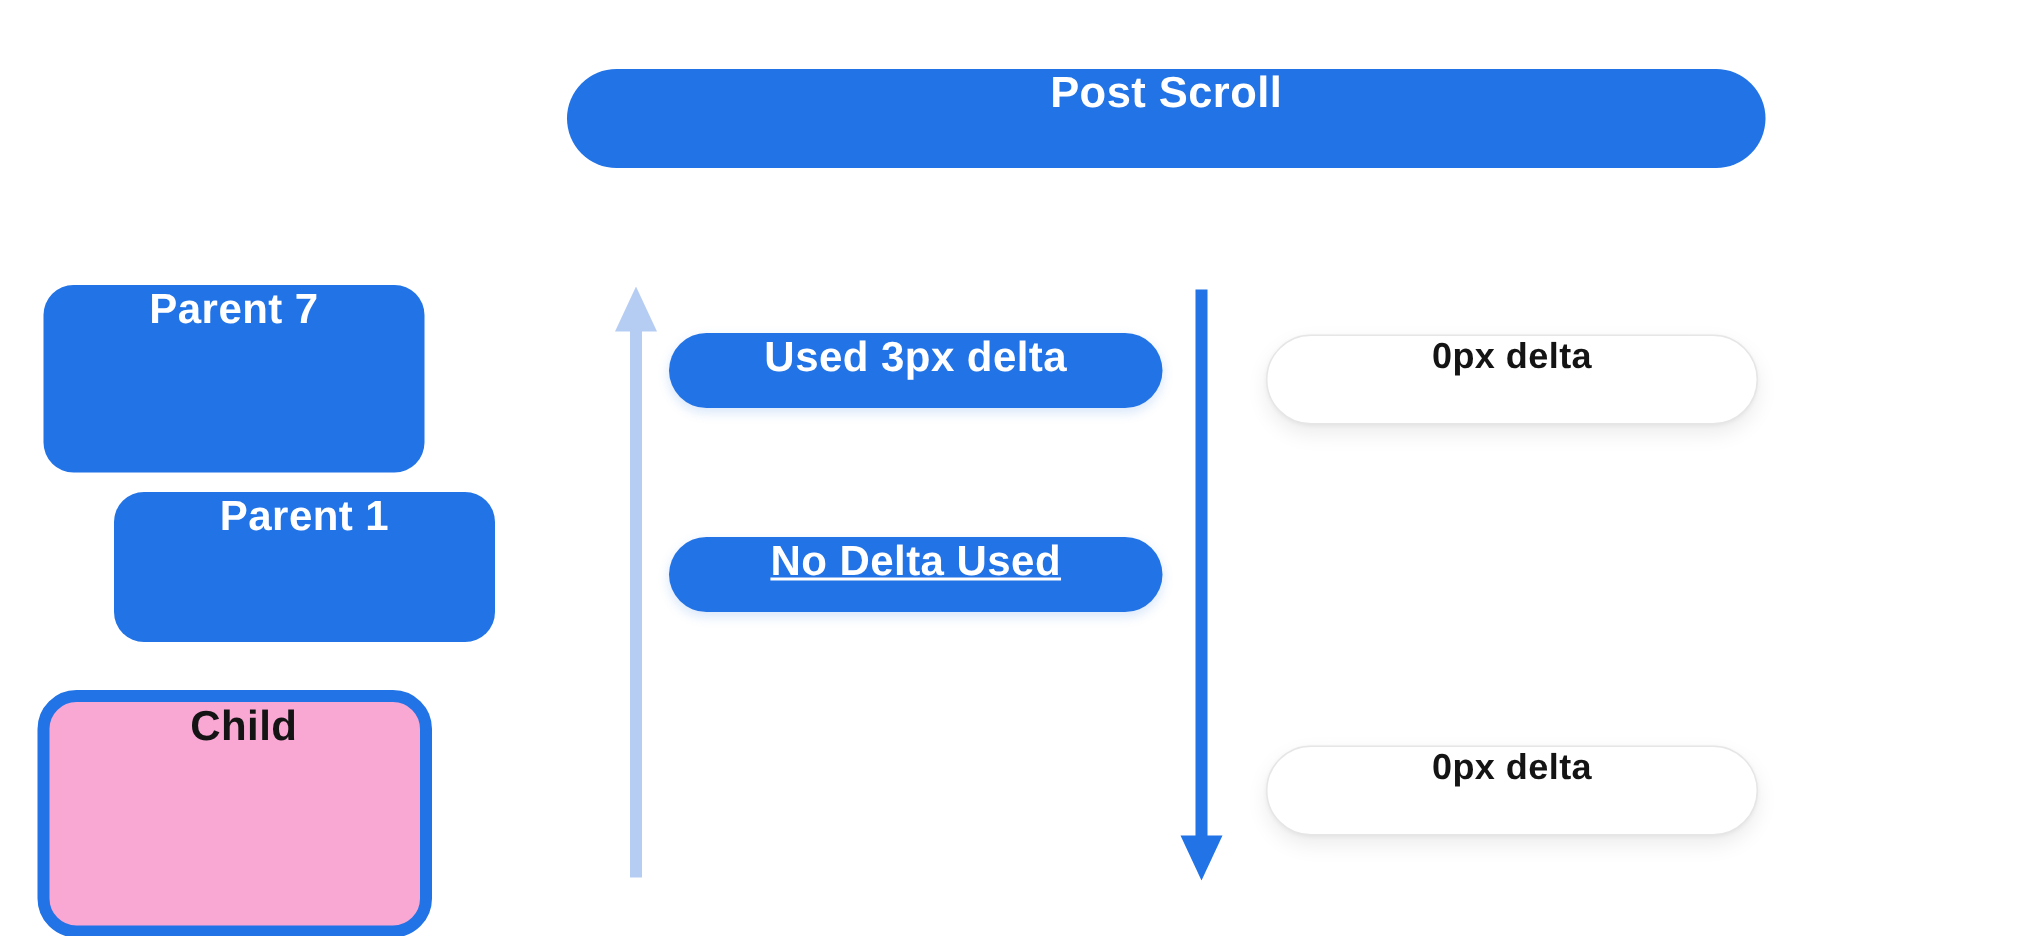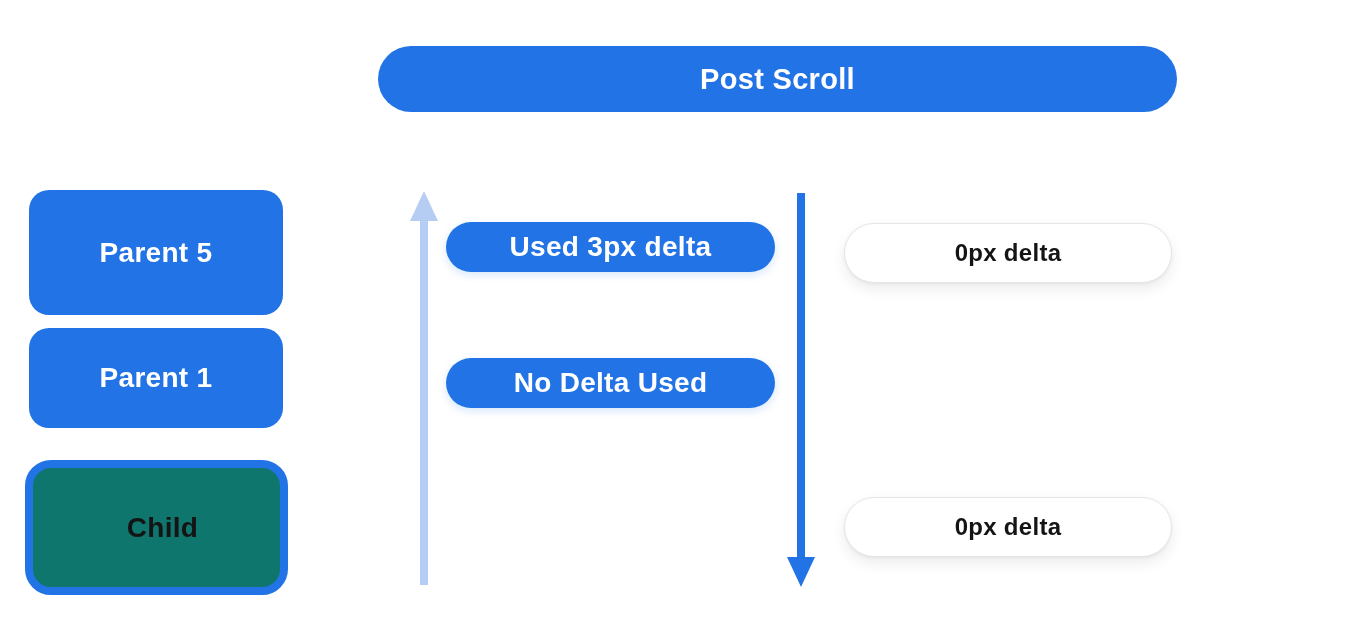--- a/index.html
+++ b/index.html
@@ -15,61 +15,61 @@
   body { font-family: "Liberation Sans", sans-serif; }
 
   .canvas {
     position: relative;
     width: 1346px;
     height: 624px;
     background: var(--background);
     overflow: hidden;
   }
 
-  .abs { position: absolute; display: flex; align-items: center; justify-content: center; }
+  .abs { position: absolute; display: flex; justify-content: center; }
 
   
   .header-pill {
     left: 378px; top: 46px; width: 799px; height: 66px;
     background: var(--blue);
     border-radius: 33px;
     color: var(--pill-text-light);
     font-size: 29px; font-weight: 700; letter-spacing: 0.3px;
   }
 
   
   .box {
     left: 29px; width: 254px; height: 125px;
     background: var(--blue);
     border-radius: 20px;
     color: var(--pill-text-light);
     font-size: 28px; font-weight: 700; letter-spacing: 0.3px;
   }
   .box.parent-2 { top: 190px; }
-  .box.parent-1 { top: 328px; height: 100px; }
+  .box.parent-1 { top: 328px; height: 100px; margin-left: 47px; }
   .box.child {
-    left: 25px; top: 460px; width: 263px; height: 135px;
-    background: #0f766e;
+    left: 25px; top: 460px; width: 263px; height: 165px;
+    background: #f9a8d4;
     border: 8px solid var(--blue);
     border-radius: 26px;
     color: var(--pill-text-dark);
     padding-left: 12px;
   }
 
   
   .blue-pill {
     left: 446px; width: 329px; height: 50px;
     background: var(--blue);
     border-radius: 31px;
     color: var(--pill-text-light);
     font-size: 28px; font-weight: 700; letter-spacing: 0.3px;
     box-shadow: 0 3px 8px rgba(33, 115, 230, 0.18);
   }
   .blue-pill.row-1 { top: 222px; }
-  .blue-pill.row-2 { top: 358px; }
+  .blue-pill.row-2 { top: 358px; text-decoration: underline; }
 
   
   .white-pill {
     left: 844px; width: 328px; height: 60px;
     background: #ffffff;
     border: 1.5px solid var(--white-pill-border);
     border-radius: 30px;
     color: var(--pill-text-dark);
     font-size: 24px; font-weight: 700; letter-spacing: 0.3px;
     box-shadow: 0 6px 14px rgba(0, 0, 0, 0.08), 0 1px 3px rgba(0, 0, 0, 0.05);
@@ -87,21 +87,21 @@
 </head>
 <body>
 
 <div class="canvas">
 
   <div class="abs header-pill">
     <span>Post Scroll</span>
   </div>
 
   <div class="abs box parent-2">
-    <span>Parent 5</span>
+    <span>Parent 7</span>
   </div>
 
   <div class="abs box parent-1">
     <span>Parent 1</span>
   </div>
 
   <div class="abs box child">
     <span>Child</span>
   </div>
 

